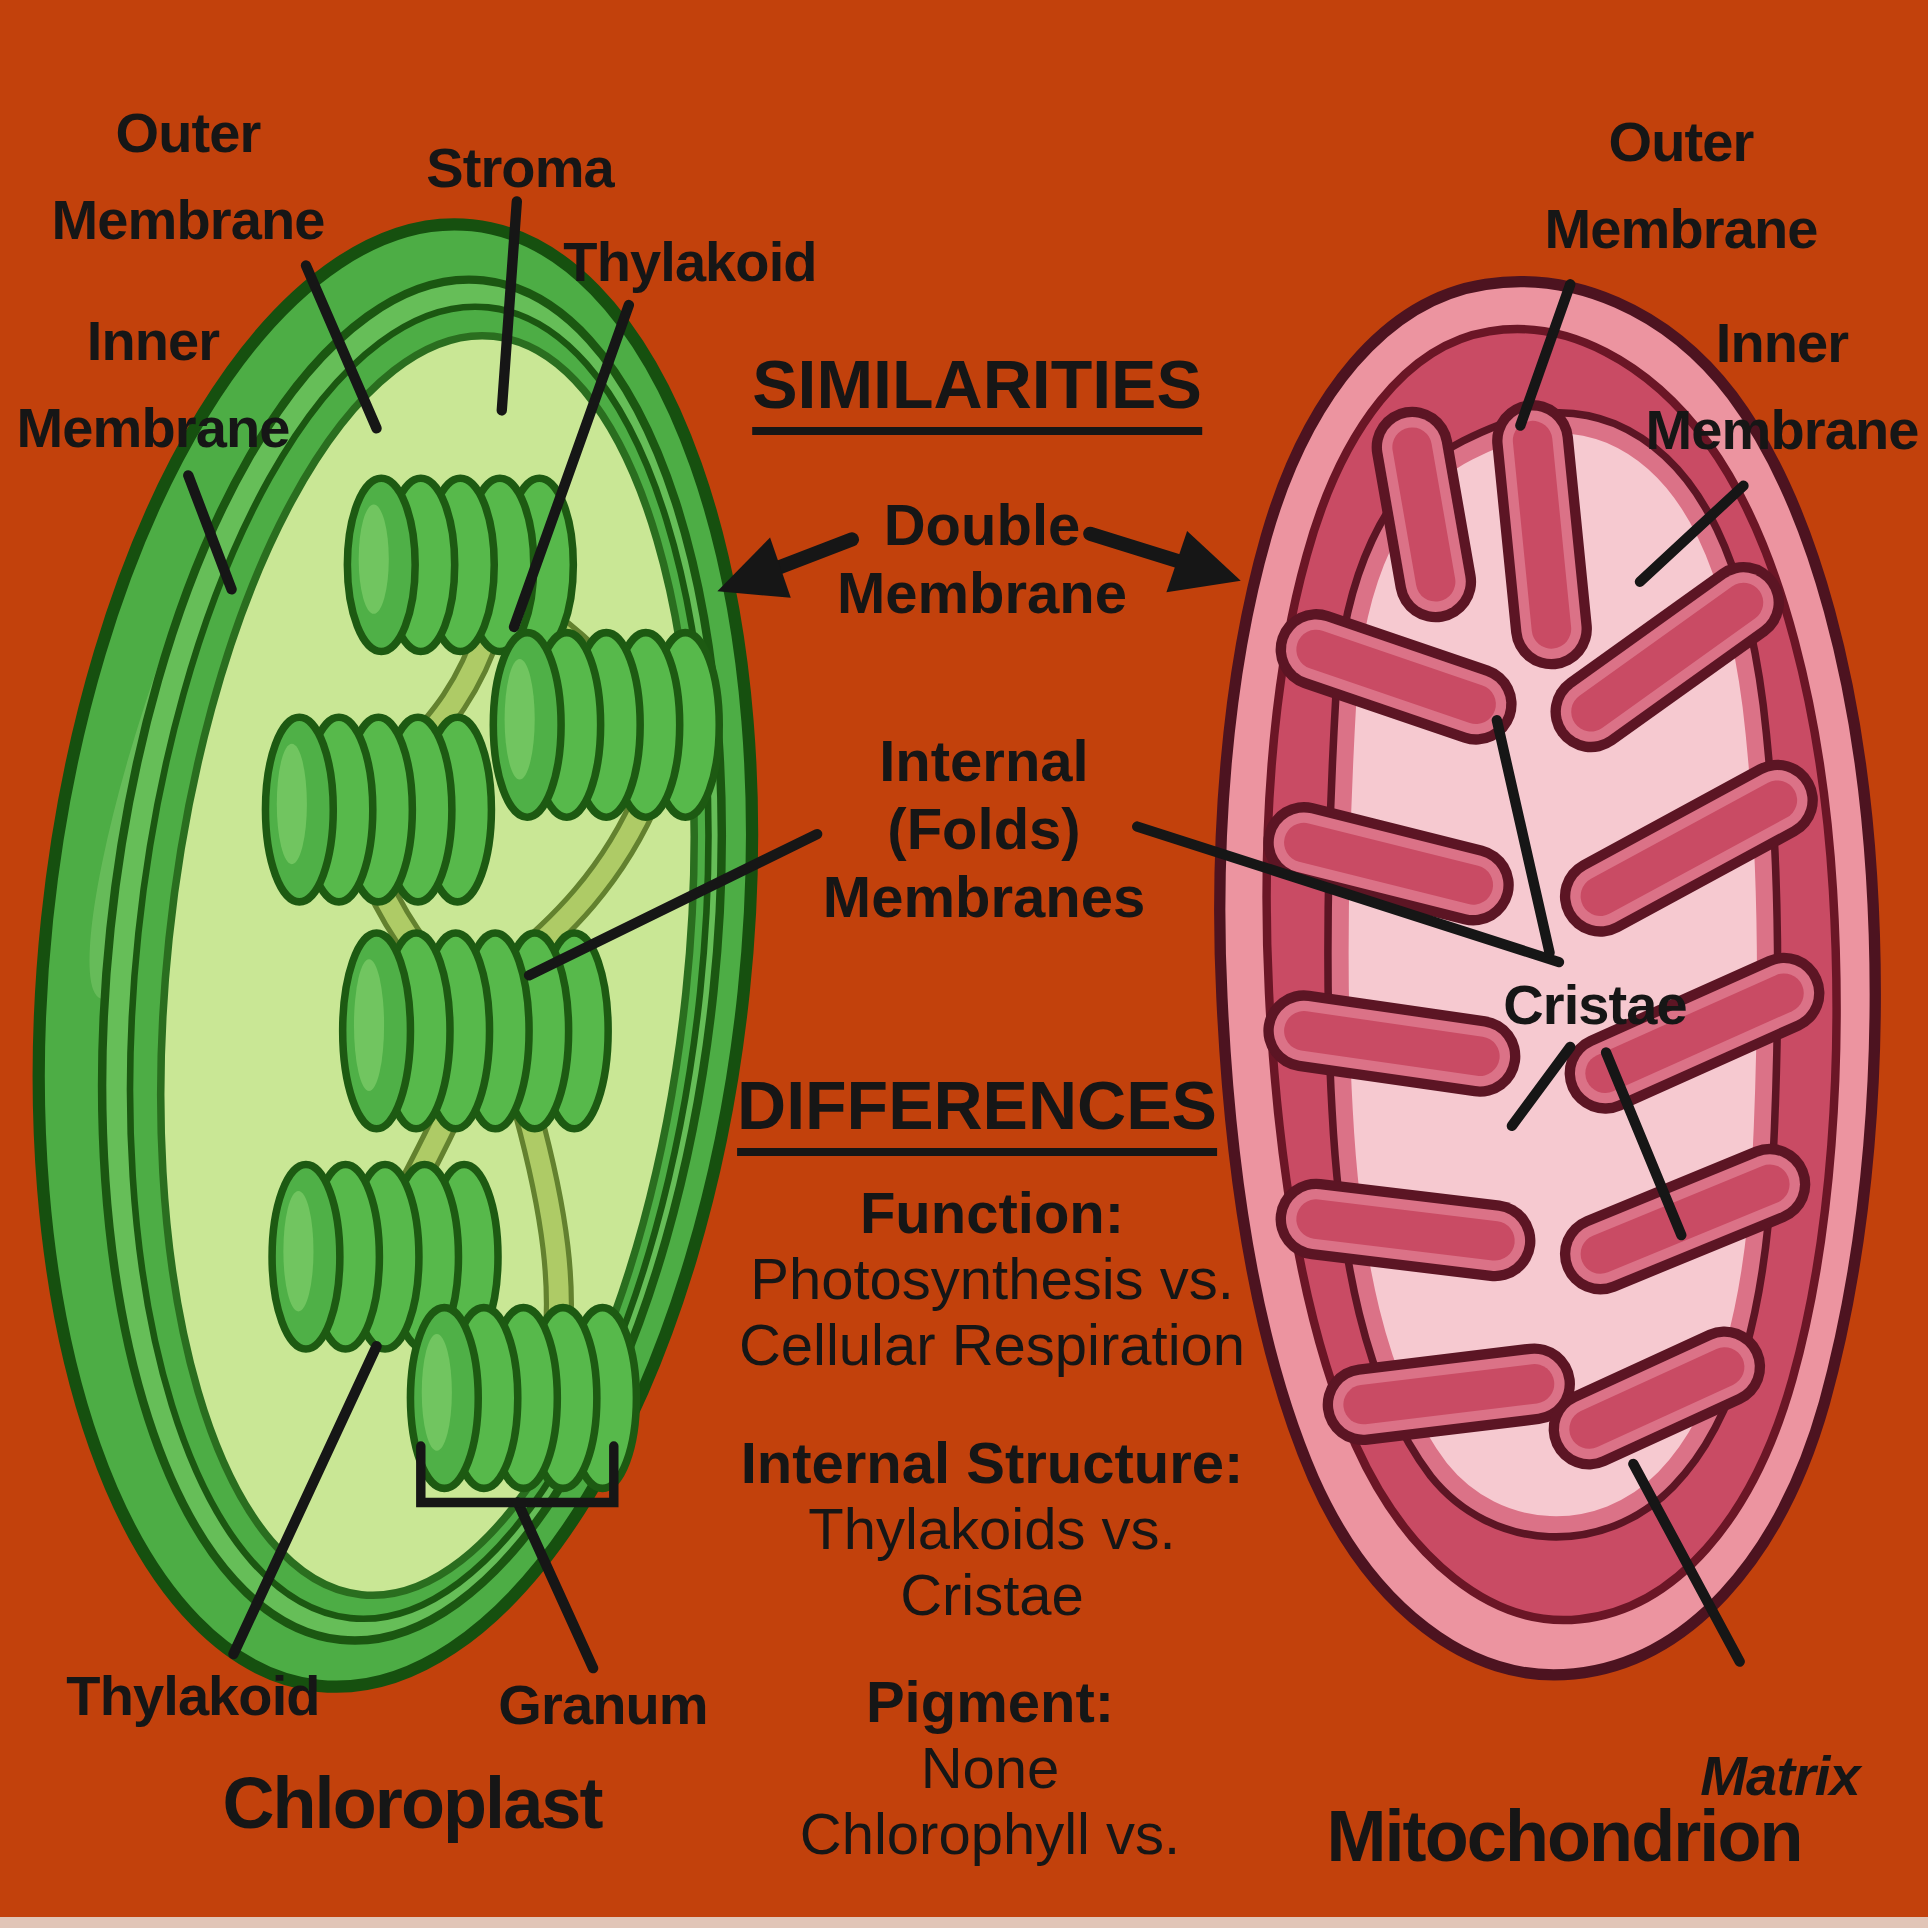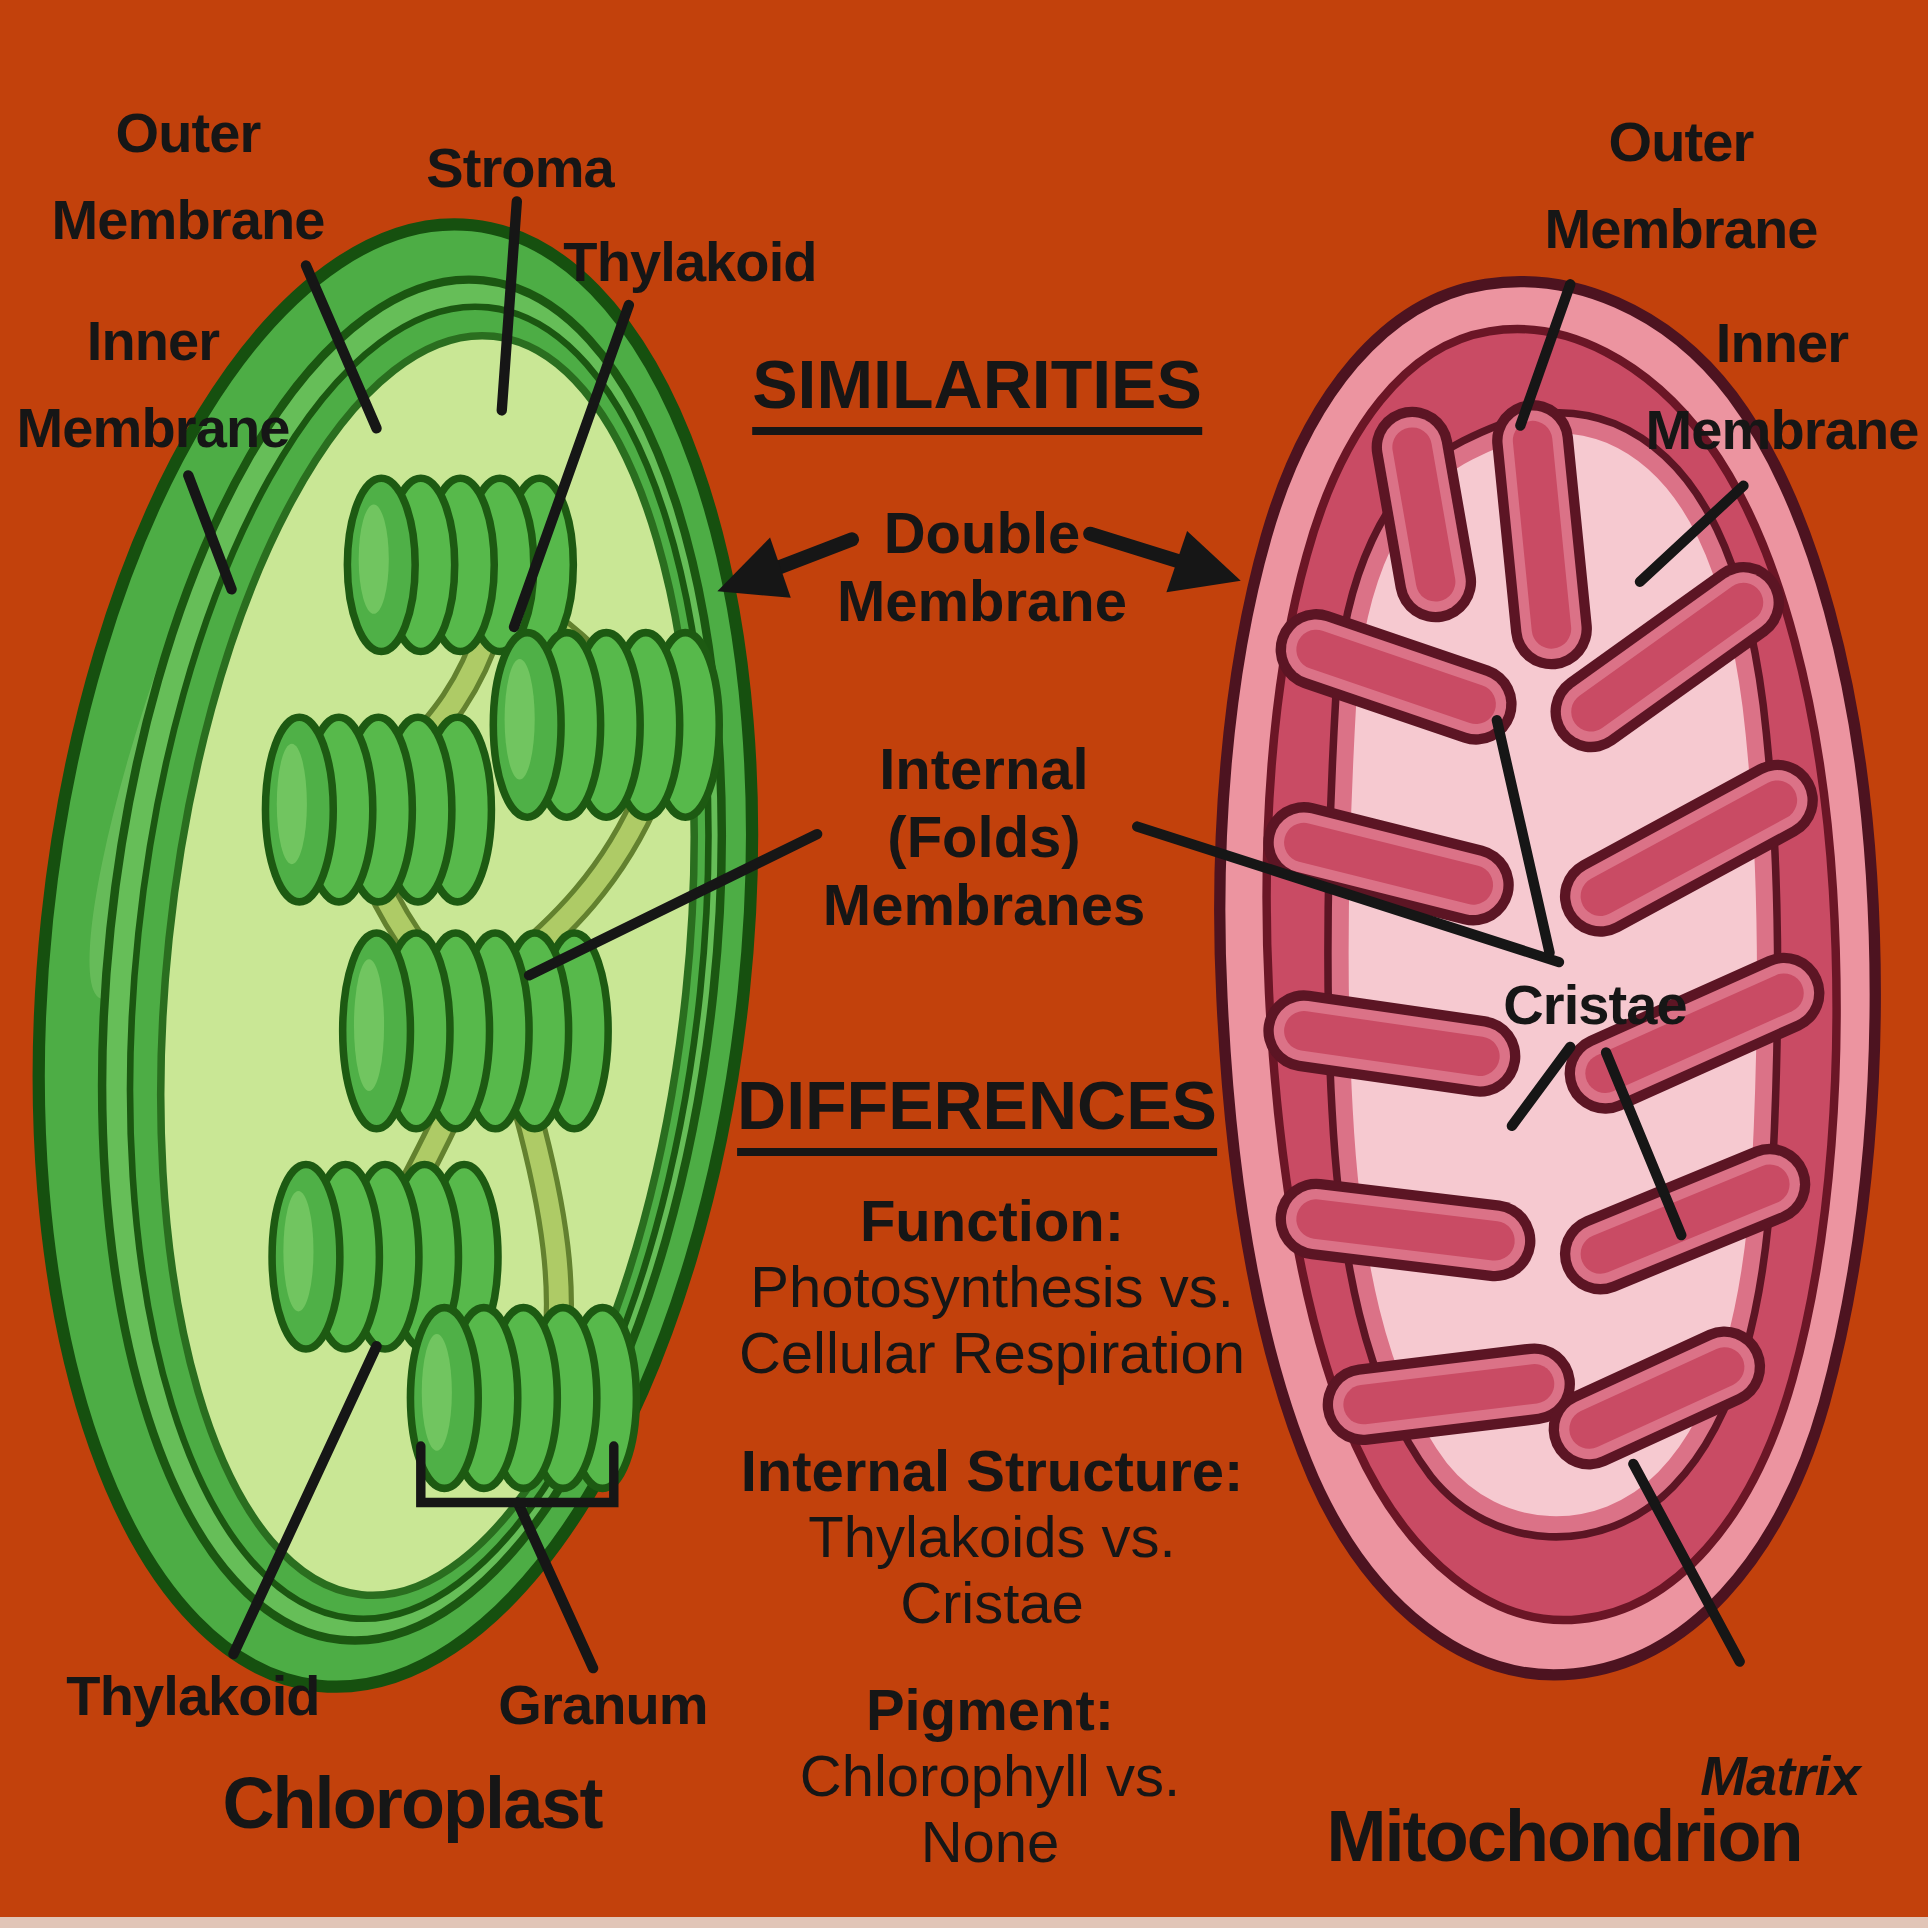--- a/index.html
+++ b/index.html
@@ -15,21 +15,21 @@
     text-align:center;font-weight:700;font-size:56px;line-height:87px;
     letter-spacing:-0.9px;white-space:nowrap;color:#161616;
   }
   .heading{
     position:absolute;transform:translate(-50%,-50%);
     font-weight:700;font-size:68px;letter-spacing:0px;white-space:nowrap;
   }
   .heading .underlined{border-bottom:8.5px solid #161616;padding-bottom:5px;}
   .centerblock{
     position:absolute;transform:translate(-50%,-50%);
-    text-align:center;font-size:58px;line-height:68px;white-space:nowrap;margin-top:8px;
+    text-align:center;font-size:58px;line-height:68px;white-space:nowrap;
   }
   .centerblock .b{font-weight:700;}
   .centerblock .r{font-weight:400;}
   .cb2{line-height:66px;}
   .title{
     position:absolute;transform:translate(-50%,-50%);
     font-weight:700;font-size:72px;letter-spacing:-1.9px;white-space:nowrap;margin-left:35px;
   }
   .botstrip{position:absolute;left:0;bottom:0;width:100%;height:11.3px;background:#e9e6e2;opacity:.8;}
 </style>
@@ -238,22 +238,22 @@
     <div class="r">Photosynthesis vs.</div>
     <div class="r">Cellular Respiration</div>
   </div>
   <div class="centerblock cb2" style="left:992px;top:1529px;">
     <div class="b">Internal Structure:</div>
     <div class="r">Thylakoids vs.</div>
     <div class="r">Cristae</div>
   </div>
   <div class="centerblock cb2" style="left:990px;top:1768px;">
     <div class="b">Pigment:</div>
+    <div class="r">None</div>
     <div class="r">Chlorophyll vs.</div>
-    <div class="r">None</div>
   </div>
 
   <div class="lbl" style="left:1681px;top:185px;">
     <div>Outer</div>
     <div>Membrane</div>
   </div>
   <div class="lbl" style="left:1782px;top:386px;">
     <div>Inner</div>
     <div>Membrane</div>
   </div>

